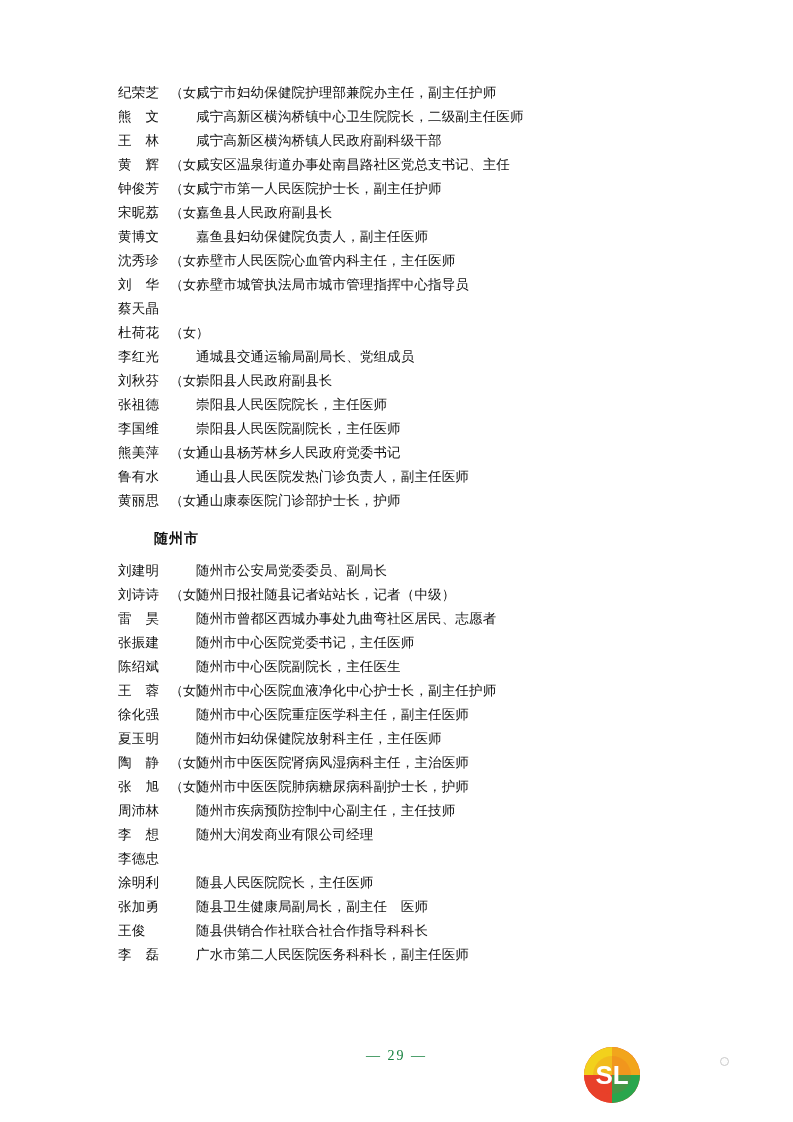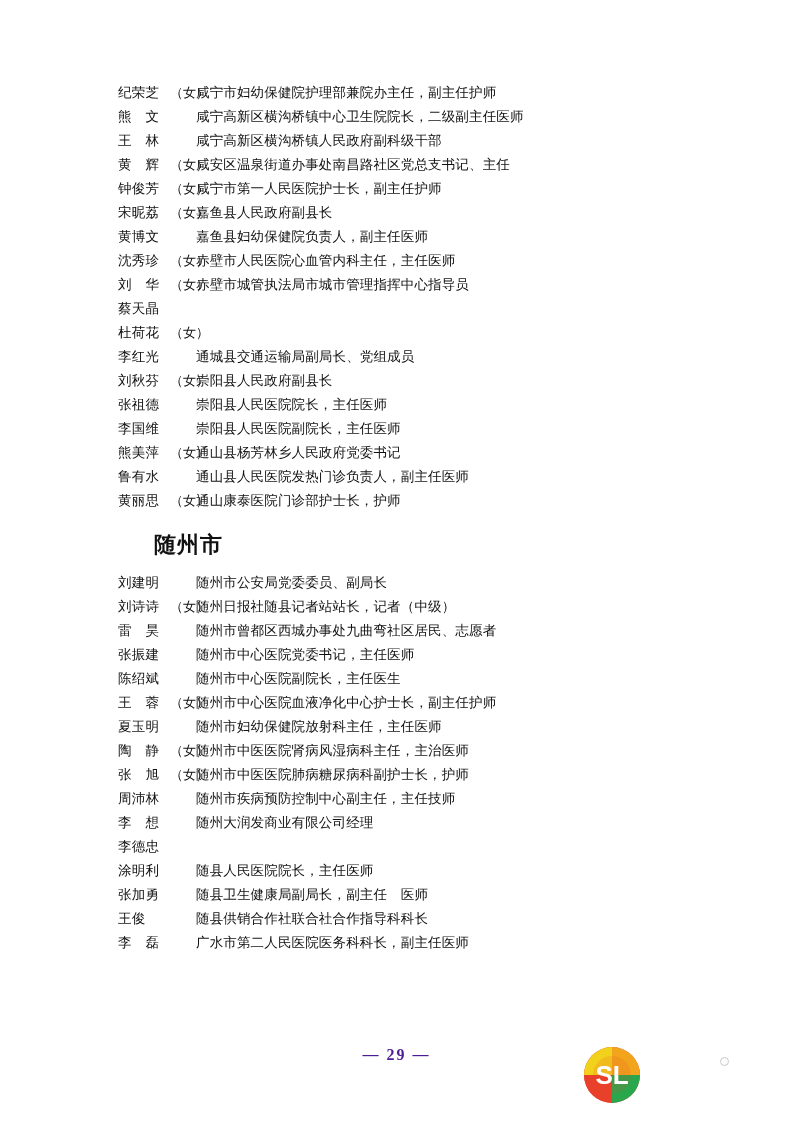--- a/index.html
+++ b/index.html
@@ -47,38 +47,37 @@
   .entry.gender .nm {
     width: 52px;
     flex: 0 0 52px;
   }
   .entry.gender .gd {
     width: 26px;
     flex: 0 0 26px;
     font-size: 13px;
   }
   .section-title {
-    font-size: 22px;
+    font-size: 14px;
     font-weight: bold;
     font-family: "Liberation Sans", "DejaVu Sans", sans-serif;
     margin: 22px 0 16px 0;
     letter-spacing: 1px;
     padding-left: 36px;
   }
   .footer {
     position: absolute;
     left: 0;
     right: 0;
     bottom: 58px;
     text-align: center;
-    font-size: 16px;
+    font-size: 14px;
     letter-spacing: 2px;
-    color: #4c1d95;
+    color: #15803d;
     font-family: "Liberation Serif", serif;
-    font-weight: bold;
   }
   .stamp {
     position: absolute;
     right: 152px;
     bottom: 18px;
     width: 58px;
     height: 58px;
   }
   .stamp svg { display:block; }
   .dot {
@@ -213,20 +212,25 @@
       </div>
       <div class="entry">
         <span class="nm">陈绍斌</span>
         <span class="gd"></span>
         <span class="desc">随州市中心医院副院长，主任医生</span>
       </div>
       <div class="entry gender">
         <span class="nm">王　蓉</span>
         <span class="gd">（女）</span>
         <span class="desc">随州市中心医院血液净化中心护士长，副主任护师</span>
+      </div>
+      <div class="entry">
+        <span class="nm">徐化强</span>
+        <span class="gd"></span>
+        <span class="desc">随州市中心医院重症医学科主任，副主任医师</span>
       </div>
       <div class="entry">
         <span class="nm">夏玉明</span>
         <span class="gd"></span>
         <span class="desc">随州市妇幼保健院放射科主任，主任医师</span>
       </div>
       <div class="entry gender">
         <span class="nm">陶　静</span>
         <span class="gd">（女）</span>
         <span class="desc">随州市中医医院肾病风湿病科主任，主治医师</span>

